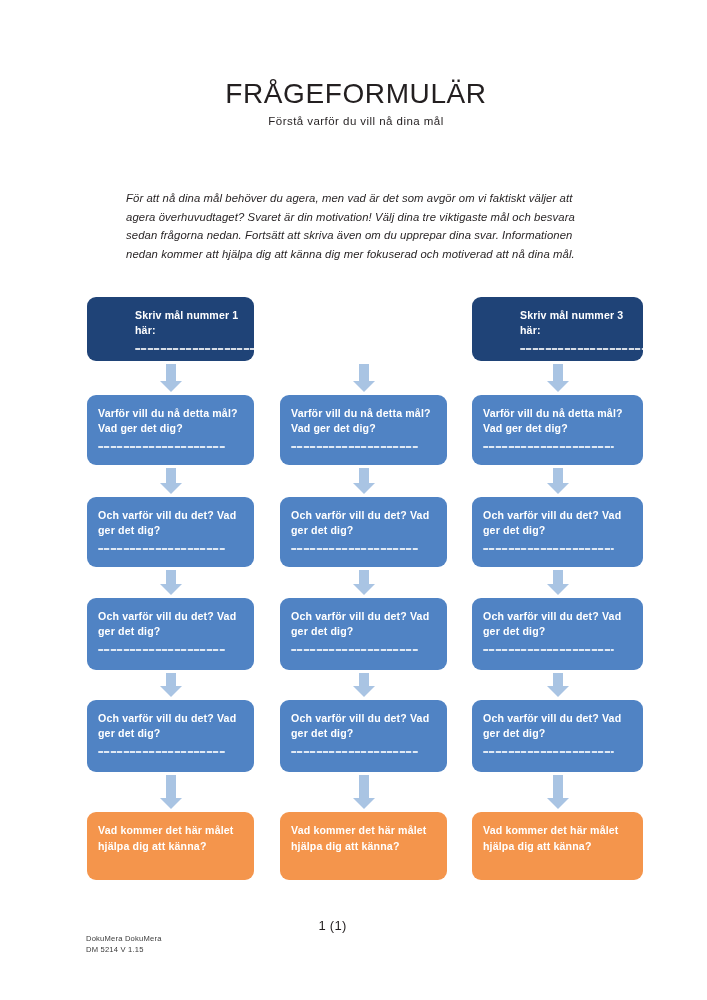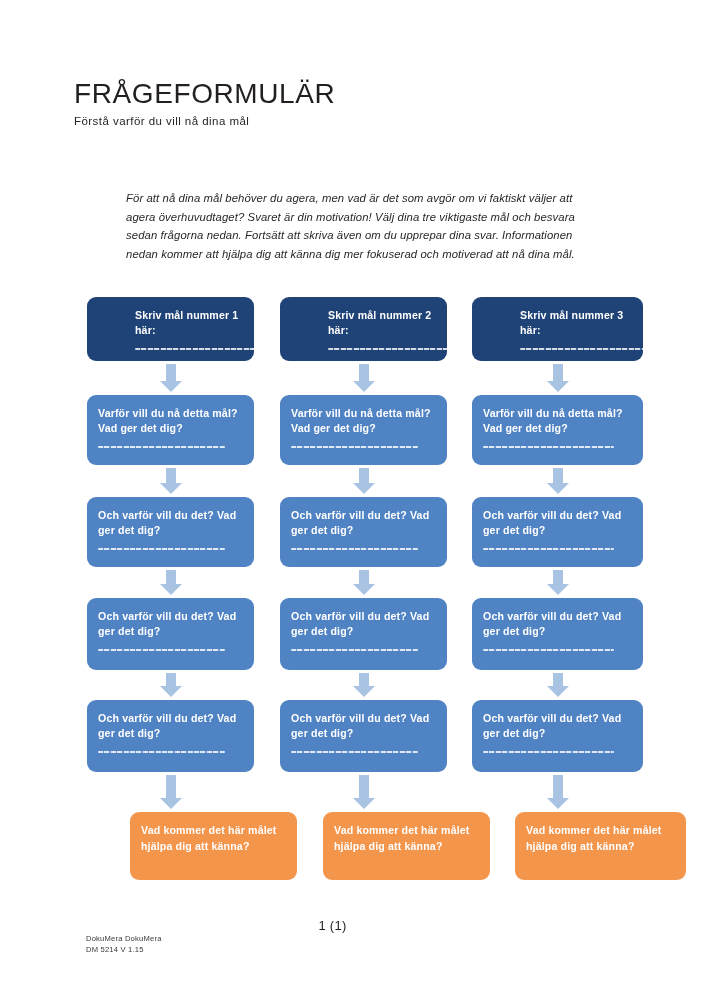--- a/index.html
+++ b/index.html
@@ -18,23 +18,24 @@
 
   .page {
     position: absolute;
     inset: 0;
     background: #ffffff;
   }
 
   
   .header {
     position: absolute;
-    left: 74px;
+    left: 86px;
     top: 79px;
     width: 540px;
+    text-align: center;
   }
   .doc-title {
     font-size: 28px;
     font-weight: 400;
     letter-spacing: 0.6px;
     color: #231f20;
     line-height: 1.08;
     margin: 0;
     white-space: nowrap;
   }
@@ -95,21 +96,21 @@
        to right,
        rgba(255,255,255,0.82) 0px,
        rgba(255,255,255,0.82) 5px,
        rgba(255,255,255,0.18) 5px,
        rgba(255,255,255,0.18) 6.4px);
     border-radius: 1px;
   }
 
   .node.navy  { background: #1f4377; padding-left: 48px; }
   .node.blue  { background: #5083c4; }
-  .node.orange{ background: #f4954c; margin-left: 43px; }
+  .node.orange{ background: #f4954c; }
 
   .node.orange .node-label { line-height: 1.5; }
 
   
   .arrow {
     position: absolute;
     width: 22px;
   }
   .arrow .shaft {
     position: absolute;
@@ -199,24 +200,20 @@
         <span class="node-label">Och varför vill du det? Vad ger det dig?</span>
         <span class="node-rule" style="width: 127px;"></span>
       </div>
       <div class="arrow" style="left: 159.5px; top: 775px; height: 34px;">
         <div class="shaft" style="height:23px"></div>
         <div class="head" style="top:23px"></div>
       </div>
       <div class="node orange" style="left: 87px; top: 812px; width: 167px; height: 68px;">
         <span class="node-label">Vad kommer det här målet hjälpa dig att känna?</span>
       </div>
-      <div class="node navy" style="left: 280px; top: 297px; width: 167px; height: 64px;">
-        <span class="node-label">Skriv mål nummer 2 här:</span>
-        <span class="node-rule" style="width: 127px;"></span>
-      </div>
       <div class="arrow" style="left: 352.5px; top: 364px; height: 28px;">
         <div class="shaft" style="height:17px"></div>
         <div class="head" style="top:17px"></div>
       </div>
       <div class="node blue" style="left: 280px; top: 395px; width: 167px; height: 70px;">
         <span class="node-label">Varför vill du nå detta mål? Vad ger det dig?</span>
         <span class="node-rule" style="width: 127px;"></span>
       </div>
       <div class="arrow" style="left: 352.5px; top: 468px; height: 26px;">
         <div class="shaft" style="height:15px"></div>

